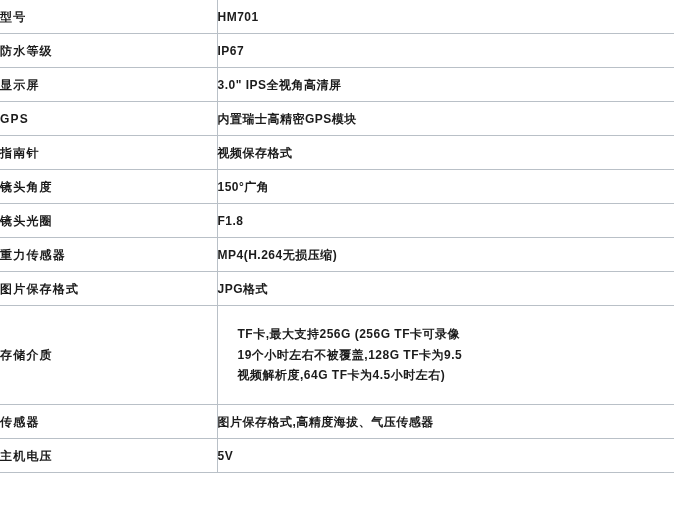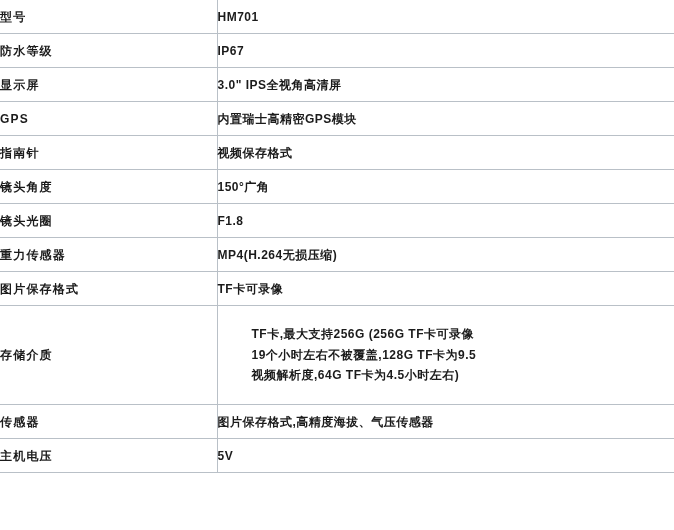--- a/index.html
+++ b/index.html
@@ -43,21 +43,21 @@
   }
   td.value {
     height: 33px;
     font-weight: 700;
   }
   tr.tall td {
     height: 90px;
   }
   tr.tall td.value {
     line-height: 1.7;
-    padding: 4px 34px;
+    padding: 4px 20px;
   }
   tr.tall td.value .line {
     display: block;
   }
 </style>
 </head>
 <body>
 
 <table class="spec-table">
   <colgroup>
@@ -92,21 +92,21 @@
     <tr>
       <td class="label">镜头光圈</td>
       <td class="value">F1.8</td>
     </tr>
     <tr>
       <td class="label">重力传感器</td>
       <td class="value">MP4(H.264无损压缩)</td>
     </tr>
     <tr>
       <td class="label">图片保存格式</td>
-      <td class="value">TF卡可录像</td>
+      <td class="value">JPG格式</td>
     </tr>
     <tr class="tall">
       <td class="label">存储介质</td>
       <td class="value">
         <span class="line">TF卡,最大支持256G (256G TF卡可录像</span>
         <span class="line">19个小时左右不被覆盖,128G TF卡为9.5</span>
         <span class="line">视频解析度,64G TF卡为4.5小时左右)</span>
       </td>
     </tr>
     <tr>

